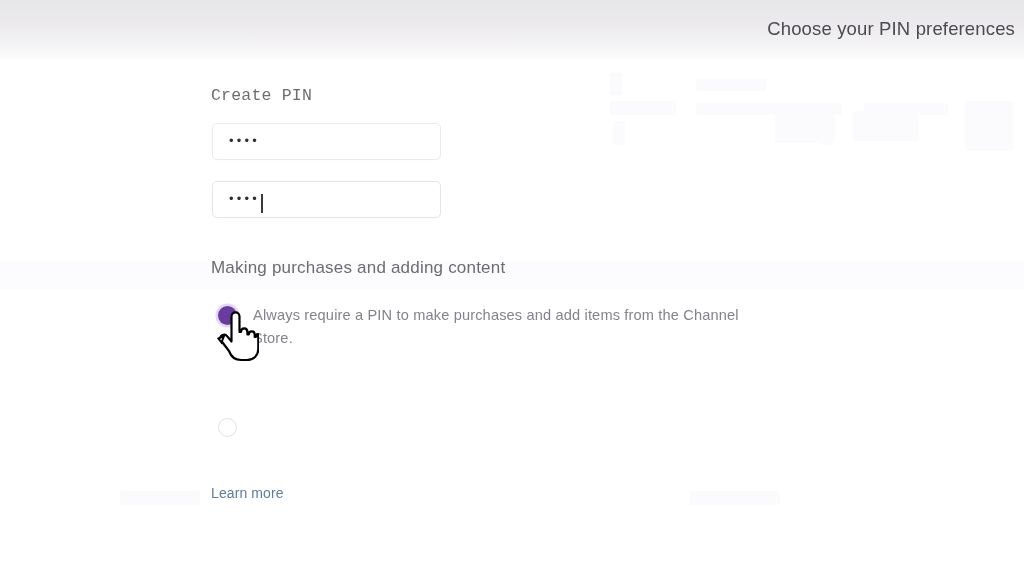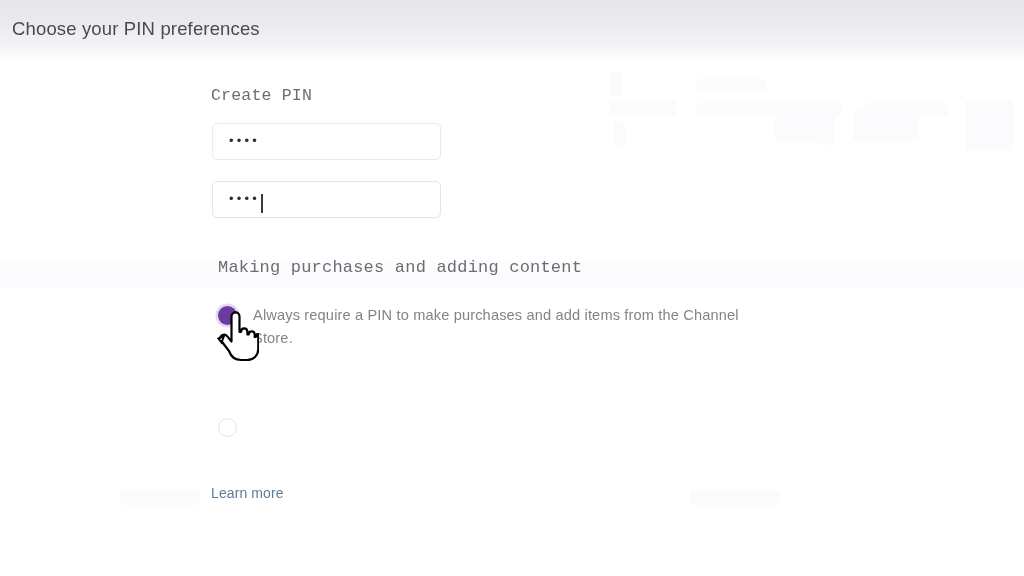--- a/index.html
+++ b/index.html
@@ -26,23 +26,23 @@
   }
   .header-bar::after {
     content: "";
     position: absolute;
     left: 0; bottom: 0;
     width: 100%; height: 3px;
     background: linear-gradient(to bottom, rgba(255,255,255,0.2), #ffffff);
   }
   .header-title {
     position: absolute;
-    left: 12px; top: 18px;
+    left: 4px; top: 18px;
     width: 1011px;
-    text-align: left;
+    text-align: right;
     font-size: 18.5px;
     color: #4a4a52;
     letter-spacing: 0.15px;
     white-space: nowrap;
   }
 
   
   .ghost-layer {
     position: absolute;
     left: 0; top: 61px;
@@ -103,25 +103,24 @@
     width: 1.5px;
     height: 19px;
     background: #3a3a40;
     margin-left: 1px;
     position: relative;
     top: 4px;
   }
 
   .section-heading {
     position: absolute;
-    left: 218px;
+    left: 211px;
     font-size: 17px;
     color: #6c6c72;
     letter-spacing: 0.2px;
-    font-family: Liberation Mono, monospace;
   }
   .heading-purchases { top: 197px; }
   .heading-parental  { top: 480px; }
 
   
   .option {
     position: absolute;
     left: 211px;
     width: 570px;
   }

